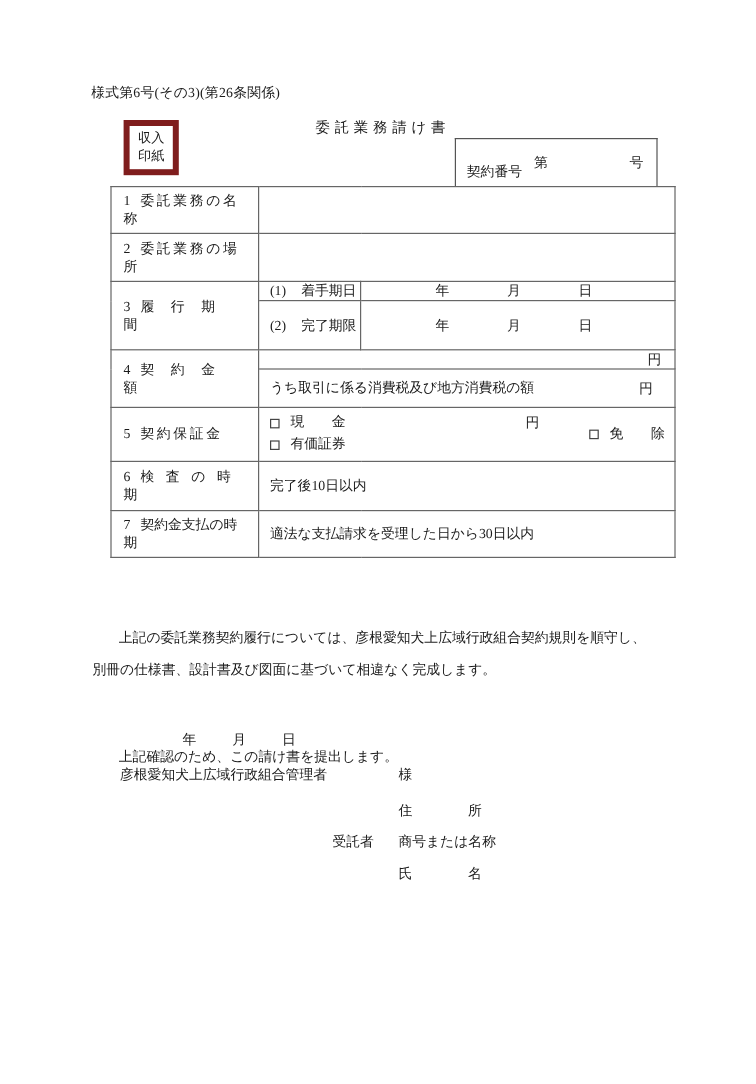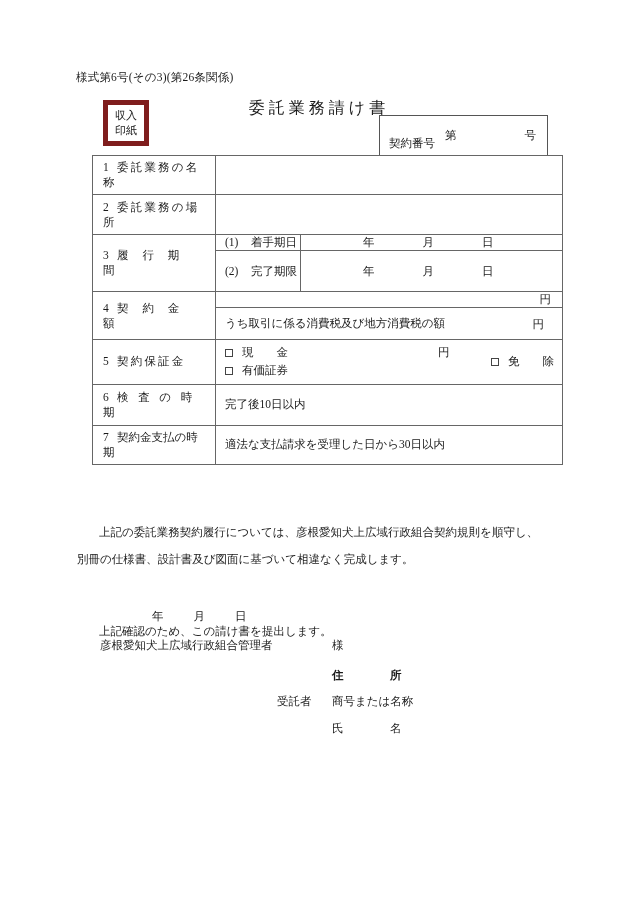--- a/index.html
+++ b/index.html
@@ -44,21 +44,21 @@
     align-items: center;
     justify-content: center;
     line-height: 1.35;
     font-size: 11px;
   }
   #doc-title {
     left: 0;
     right: 0;
     top: 98px;
     text-align: center;
-    font-size: 16px;
+    font-size: 12px;
     letter-spacing: 4px;
     padding-left: 8px;
   }
   #contract-no-box {
     left: 379px;
     top: 115px;
     width: 169px;
     height: 40px;
     border: 1px solid #555;
     border-bottom: none;
@@ -159,21 +159,21 @@
   
   .sig { font-size: 11.5px; }
   #sig-date { left: 152px; top: 609px; }
   #sig-date span { display: inline-block; }
   #sig-date .m { margin-left: 30px; }
   #sig-date .d { margin-left: 30px; }
 
   #sig-addressee { left: 100px; top: 638px; text-align: right; }
   #sig-sama      { left: 332px; top: 638px; }
 
-  #sig-jusho     { left: 332px; top: 668px; font-weight: bold; }
+  #sig-jusho     { left: 332px; top: 668px; }
   #sig-jusho .a  { display: inline-block; width: 58px; }
 
   #sig-party     { left: 277px; top: 694px; }
   #sig-company   { left: 332px; top: 694px; }
 
   #sig-name      { left: 332px; top: 721px; }
   #sig-name .a   { display: inline-block; width: 58px; }
 </style>
 </head>
 <body>

